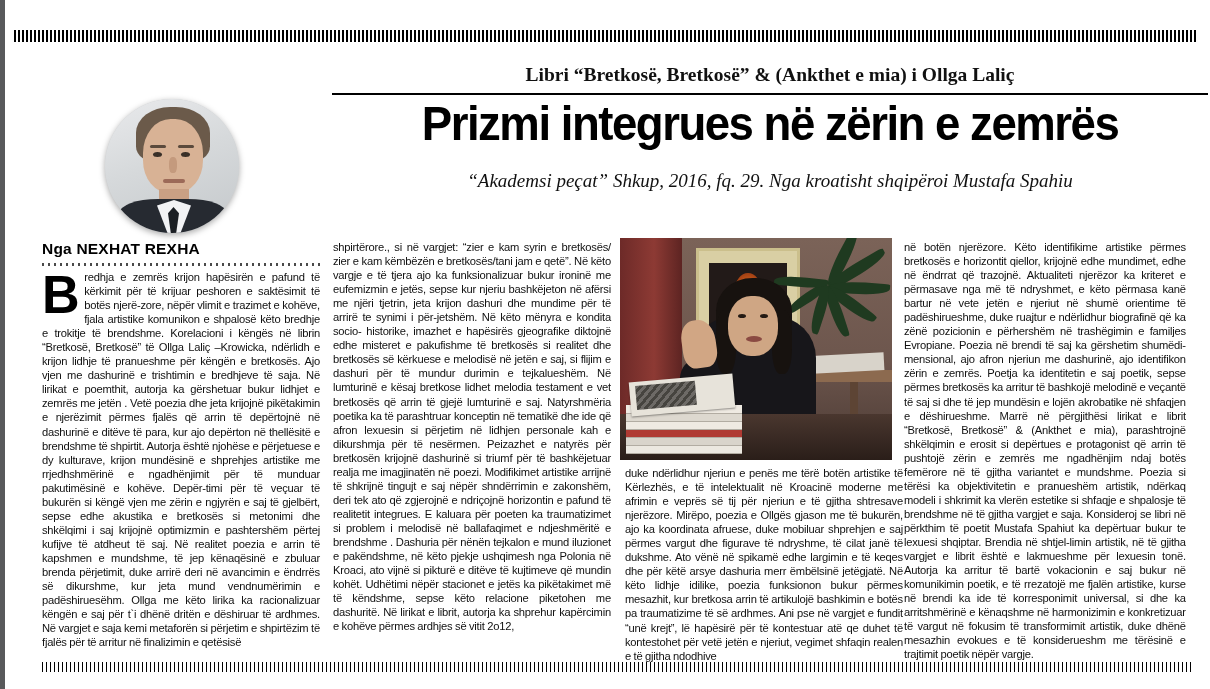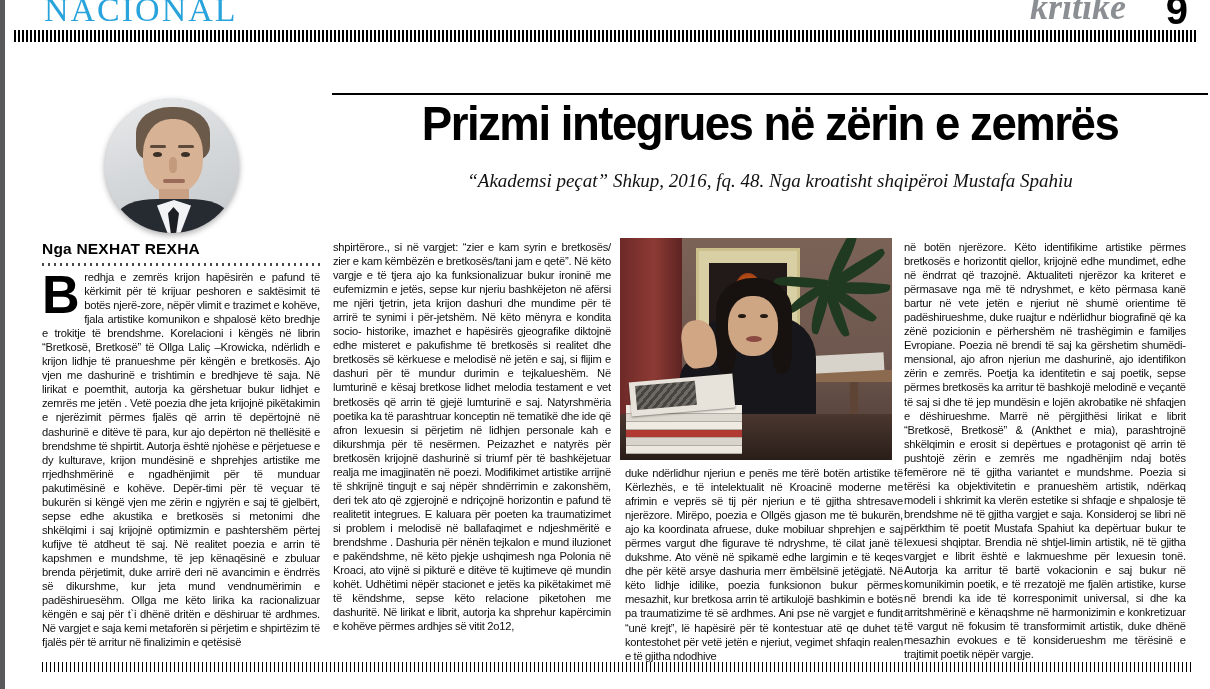--- a/index.html
+++ b/index.html
@@ -468,25 +468,20 @@
     background: repeating-linear-gradient(135deg,#6d6a66 0 3px,#46443f 3px 6px);
   }
 </style>
 </head>
 <body>
 
 <div id="page">
 
   <div class="left-gutter-rule"></div>
 
-  <div class="masthead">
-    <div class="masthead-name">NACIONAL</div>
-    <div class="masthead-section">kritikë</div>
-    <div class="masthead-pagenum">9</div>
-  </div>
 
   <div class="tick-rule top"></div>
 
   <div class="portrait">
     <div class="bg"></div>
     <div class="hair"></div>
     <div class="face"></div>
     <div class="brow-l"></div>
     <div class="brow-r"></div>
     <div class="eye-l"></div>
@@ -498,24 +493,25 @@
     <div class="shirt"></div>
     <div class="tie"></div>
   </div>
 
   <div class="byline">
     <span class="prefix">Nga</span>
     <span>NEXHAT REXHA</span>
   </div>
   <div class="dotted-rule"></div>
 
+  <div class="kicker">Libri “Bretkosë, Bretkosë” &amp; (Ankthet e mia) i Ollga Laliç</div>
   <div class="kicker-rule"></div>
   <div class="headline">Prizmi integrues në zërin e zemrës</div>
   <div class="deck">
-    <div>“Akademsi peçat” Shkup, 2016, fq. 48. Nga kroatisht shqipëroi Mustafa Spahiu</div>
+    <div>“Akademsi peçat” Shkup, 2016, fq. 29. Nga kroatisht shqipëroi Mustafa Spahiu</div>
   </div>
 
   <div class="article-photo">
     <div class="ph-wall"></div>
     <div class="ph-curtain"></div>
     <div class="ph-frame">
       <div class="ph-frame-inner">
         <div class="ph-frame-face"></div>
       </div>
     </div>

